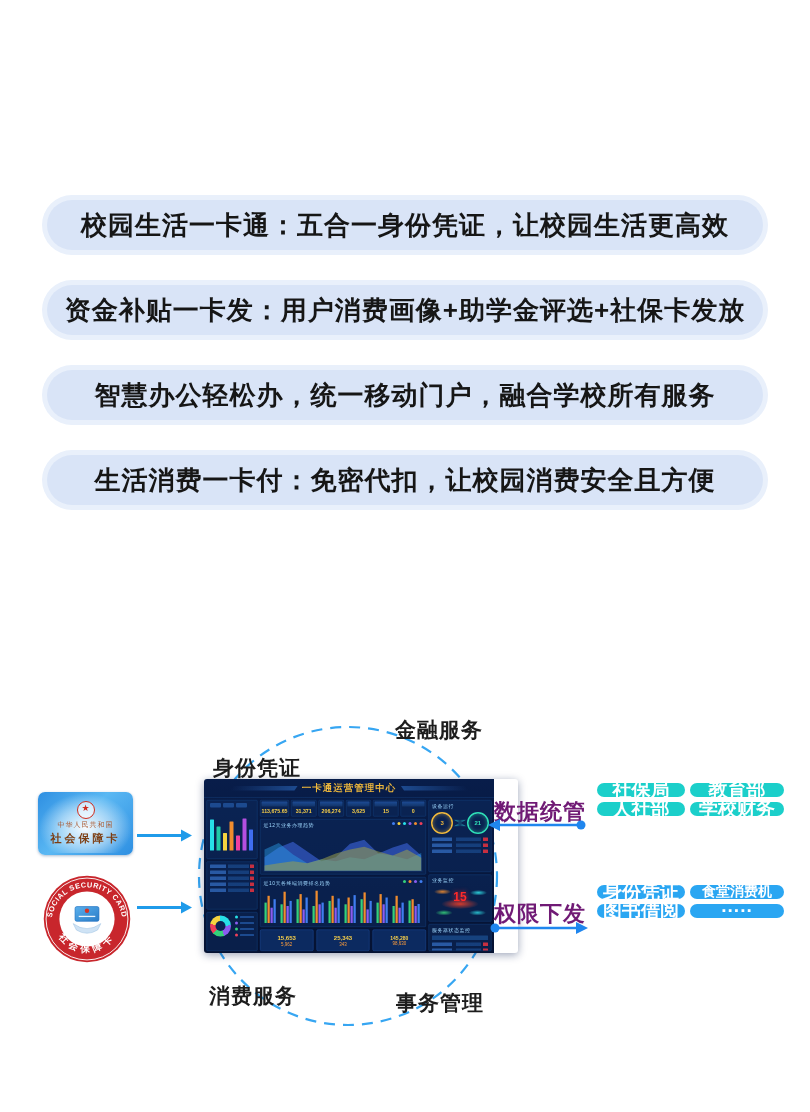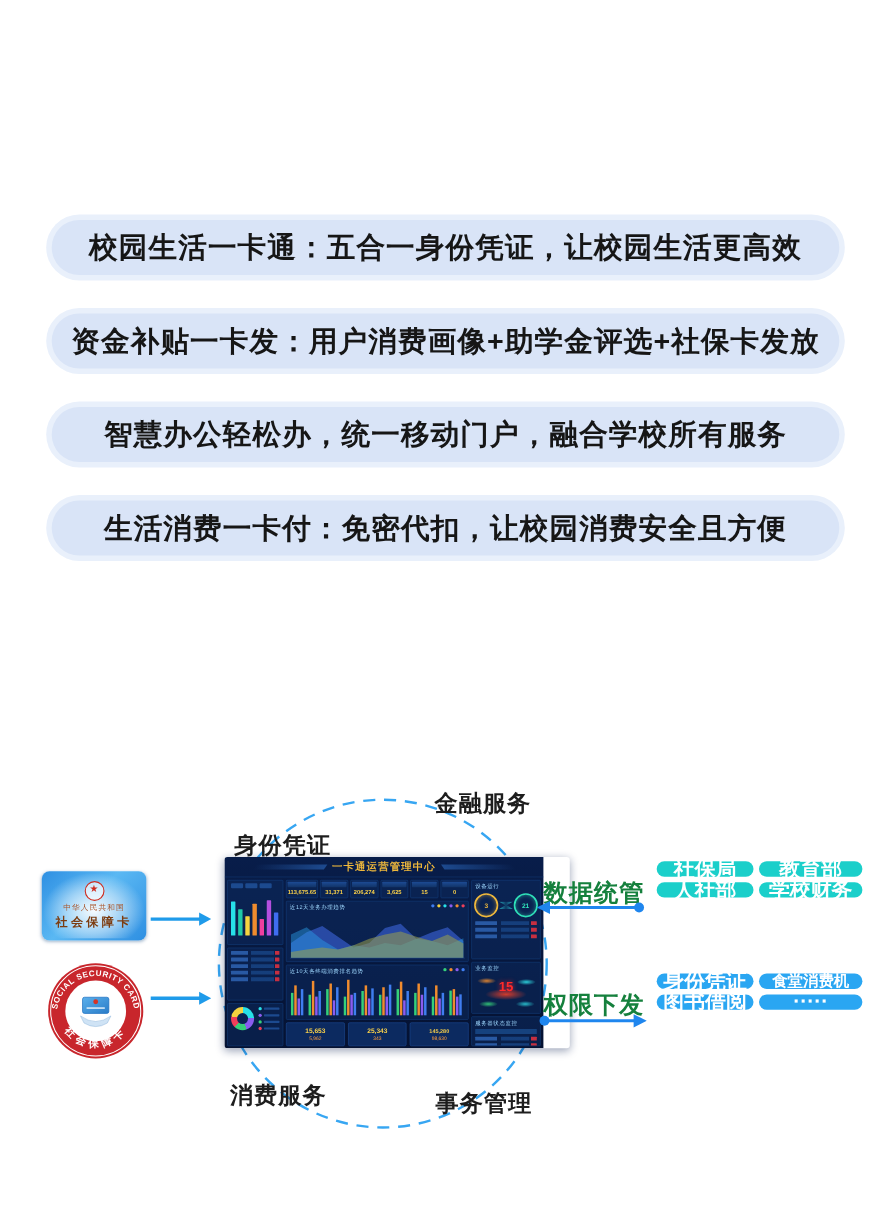--- a/index.html
+++ b/index.html
@@ -24,21 +24,21 @@
   .ssc-card::before{content:"";position:absolute;inset:2px;
             background:radial-gradient(ellipse at 50% 58%,rgba(255,255,255,.95) 0%,rgba(255,255,255,.45) 42%,rgba(255,255,255,0) 72%);}
   .ssc-card .inner{position:absolute;inset:0;display:flex;flex-direction:column;align-items:center;justify-content:center;gap:1px;}
   .emblem{width:16px;height:16px;border:1.6px solid #cf2c1e;border-radius:50%;color:#cf2c1e;
           font-size:9px;line-height:13px;text-align:center;background:rgba(255,255,255,.6);}
   .card-country{font-size:7px;color:#a8542a;letter-spacing:1px;}
   .card-name{font-size:11px;font-weight:700;color:#7c3c10;letter-spacing:3px;}
   
   .arrow-svg{position:absolute;z-index:2;}
   
-  .flow-label{position:absolute;font-size:22px;font-weight:600;color:#15803d;z-index:2;letter-spacing:1px;}
+  .flow-label{position:absolute;font-size:22px;font-weight:600;color:#701a75;z-index:2;letter-spacing:1px;}
   .btn-grid{position:absolute;display:grid;grid-template-columns:88px 94px;gap:5px;z-index:2;}
   .node-btn{height:14px;border:0;border-radius:14px;color:#fff;font-weight:700;font-size:19px;
             font-family:"Liberation Sans",sans-serif;display:flex;align-items:center;justify-content:center;cursor:pointer;}
   .teal .node-btn{background:#1bcfca;}
   .blue .node-btn{background:#2aa6f2;}
   .node-btn.small{font-size:14px;letter-spacing:0;}
   
   .dash{position:absolute;left:204px;top:779px;width:314px;height:174px;z-index:1;overflow:hidden;border-radius:3px;
         box-shadow:0 2px 8px rgba(10,30,80,.4);}
   .dash-inner{width:580px;height:348px;transform:scale(.5);transform-origin:0 0;

